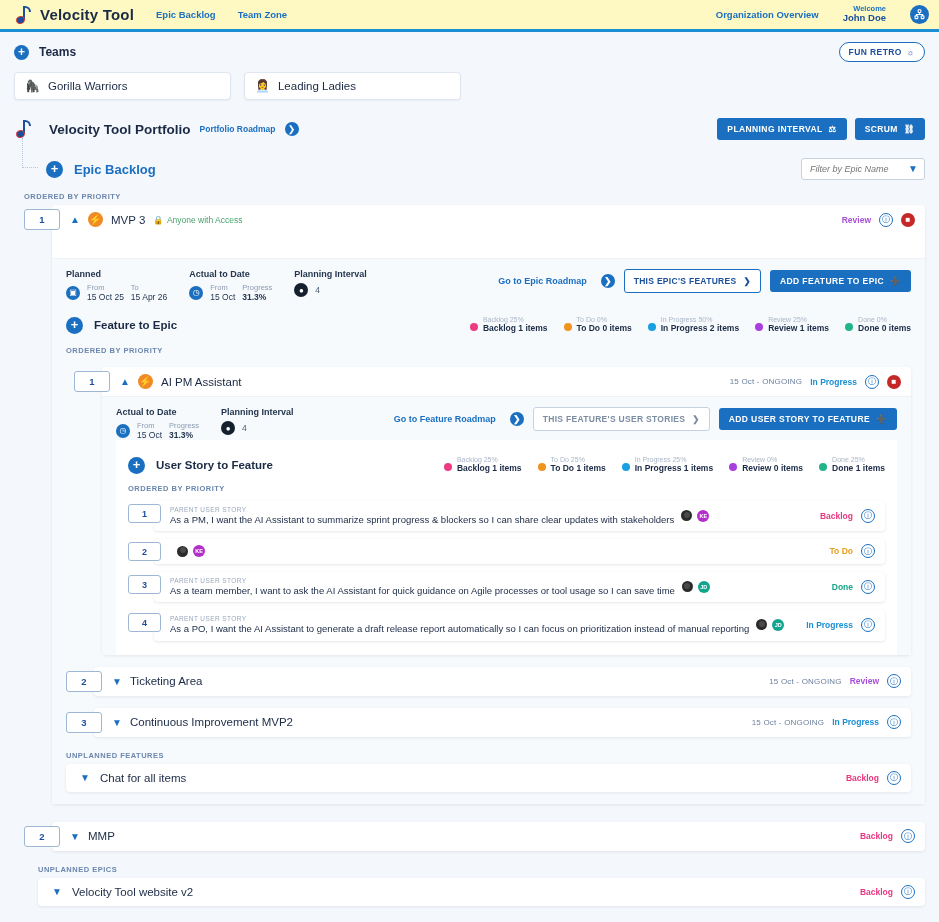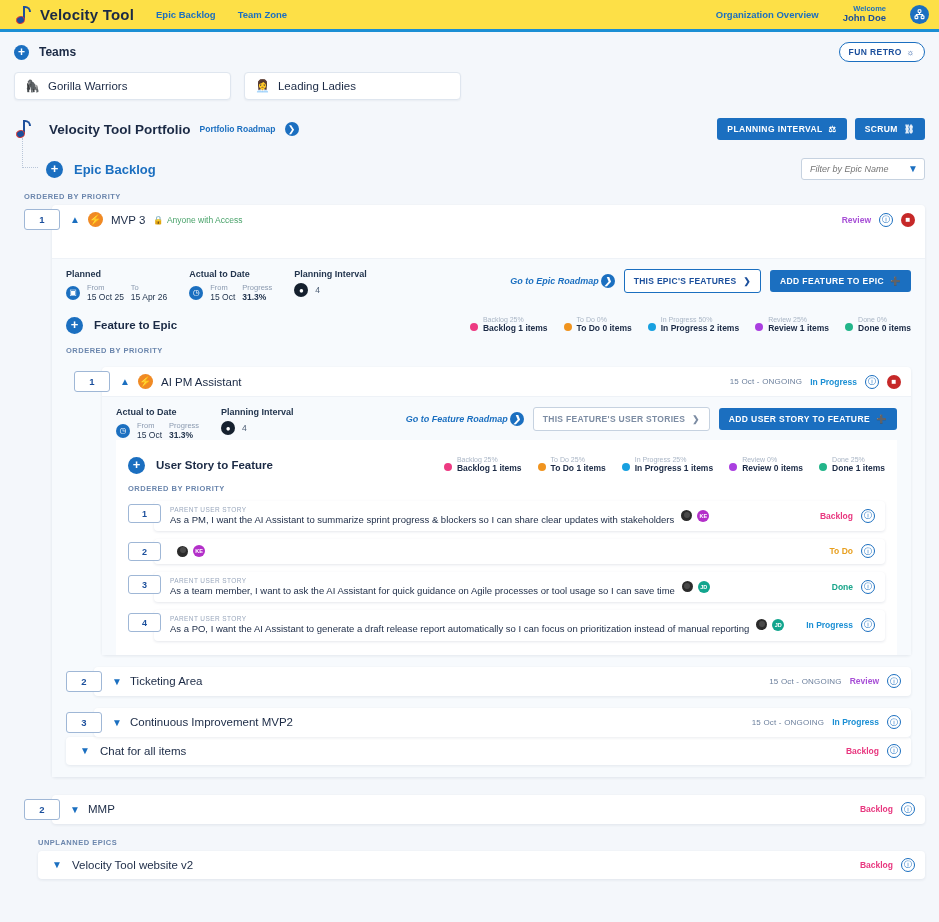--- a/index.html
+++ b/index.html
@@ -8,21 +8,21 @@
     width: 939px; height: 922px;
     background: #f4f7fb;
     font-family: "Liberation Sans", sans-serif;
     color: #1b2a45;
     font-size: 12px;
     overflow: hidden;
   }
 
   
   .topbar {
-    height: 32px; background:#fde047; display:flex; align-items:center;
+    height: 32px; background:#fef9c3; display:flex; align-items:center;
     padding: 0 10px 0 14px; border-bottom: 3px solid #1b8fd4;
     position: relative;
   }
   .brand-logo { width:18px; height:20px; margin-right:8px; position:relative; flex:0 0 auto; }
   .brand-logo .stem { position:absolute; left:9px; top:1px; width:2px; height:14px; background:#1b4f9c; }
   .brand-logo .flag { position:absolute; left:10px; top:1px; width:7px; height:6px;
       border:2px solid #1b4f9c; border-left:none; border-bottom:none; border-top-right-radius:6px; }
   .brand-logo .note { position:absolute; left:2px; top:11px; width:9px; height:8px;
       background:#d03c3c; border-radius:50% 50% 50% 50%; transform: rotate(-18deg); }
   .brand-logo .note2 { position:absolute; left:3px; top:12px; width:7px; height:6px;
@@ -146,21 +146,21 @@
     width:14px; height:14px; border-radius:50%; background:#1b6fc0; color:#fff;
     display:flex; align-items:center; justify-content:center; font-size:8px; flex:0 0 auto;
   }
   .meta-icon.dark { background:#15202e; }
   .meta-kv { line-height:1.2; }
   .meta-k { font-size:7.5px; color:#8b9ab0; display:block; }
   .meta-v { font-size:8.5px; color:#24364f; display:block; }
   .meta-v.b { font-weight:bold; }
   .meta-pi { font-size:8.5px; color:#4a5b73; }
   .meta-actions { margin-left:auto; display:flex; align-items:center; gap:9px; }
-  .link-roadmap { color:#1b6fc0; font-size:9px; font-weight:bold; display:flex; align-items:center; gap:2px; cursor:pointer;font-style:italic; }
+  .link-roadmap { color:#1b6fc0; font-size:9px; font-weight:bold; display:flex; align-items:center; gap:14px; cursor:pointer; }
   .btn-outline {
     border:1px solid #1b6fc0; color:#1b4f9c; background:#fff; border-radius:3px;
     font-size:8.5px; font-weight:bold; letter-spacing:.3px; padding:6px 9px;
     display:flex; align-items:center; gap:7px; cursor:pointer;
     font-family:"Liberation Sans", sans-serif;
   }
   .btn-outline.muted { border-color:#c6d2e0; color:#7c8ca3; }
 
   .add-child-row { display:flex; align-items:center; gap:11px; margin-top:14px; }
   .add-child-title { font-size:11.5px; font-weight:bold; color:#1b2a45; }
@@ -624,20 +624,21 @@
               <span class="item-title">Continuous Improvement MVP2</span>
               <span class="head-right">
                 <span class="date-note">15 Oct - ONGOING</span>
                 <span class="status-txt st-inprogress">In Progress</span>
                 <span class="mini-circle">ⓘ</span>
               </span>
             </div>
           </div>
         </div>
 
+        <div class="unplanned-label">UNPLANNED FEATURES</div>
 
         <div class="plain-card">
           <span class="chev">▼</span>
           <span class="item-title">Chat for all items</span>
           <span class="head-right">
             <span class="status-txt st-backlog">Backlog</span>
             <span class="mini-circle">ⓘ</span>
           </span>
         </div>
 

